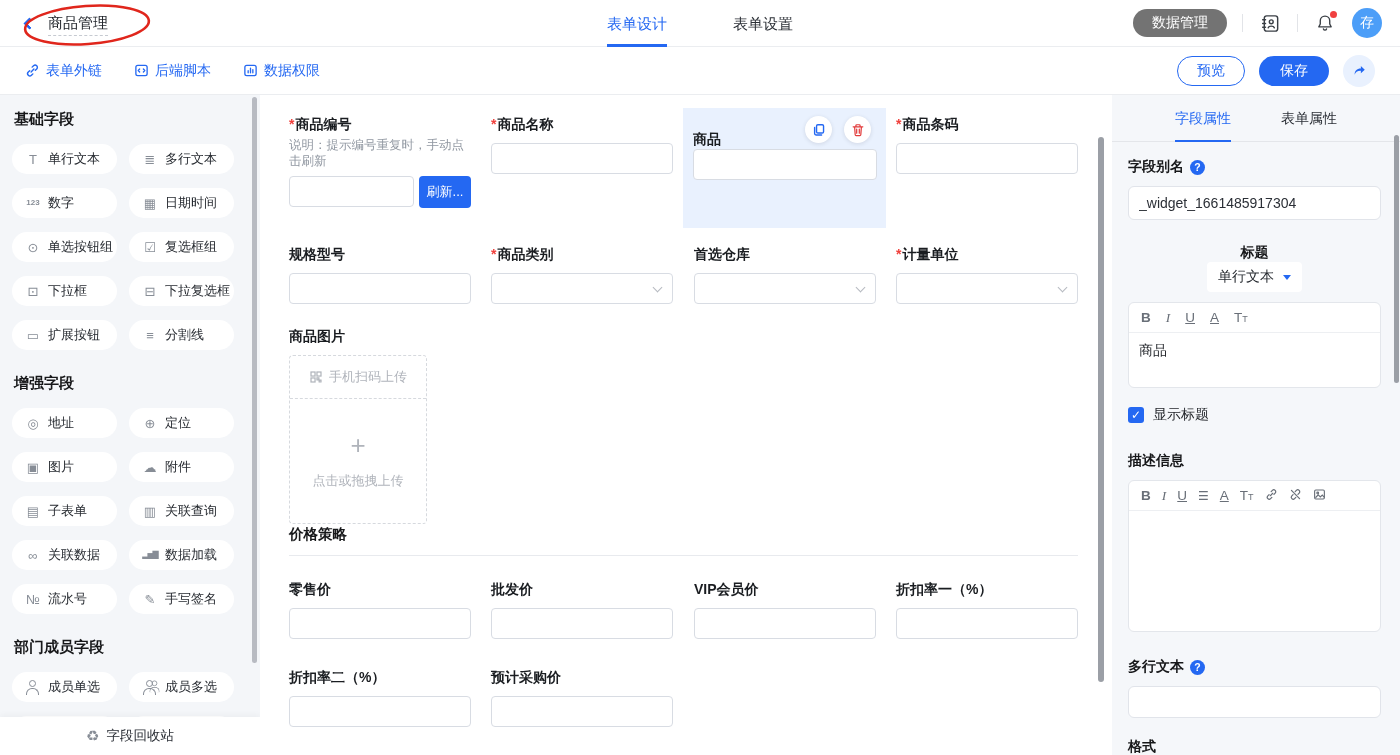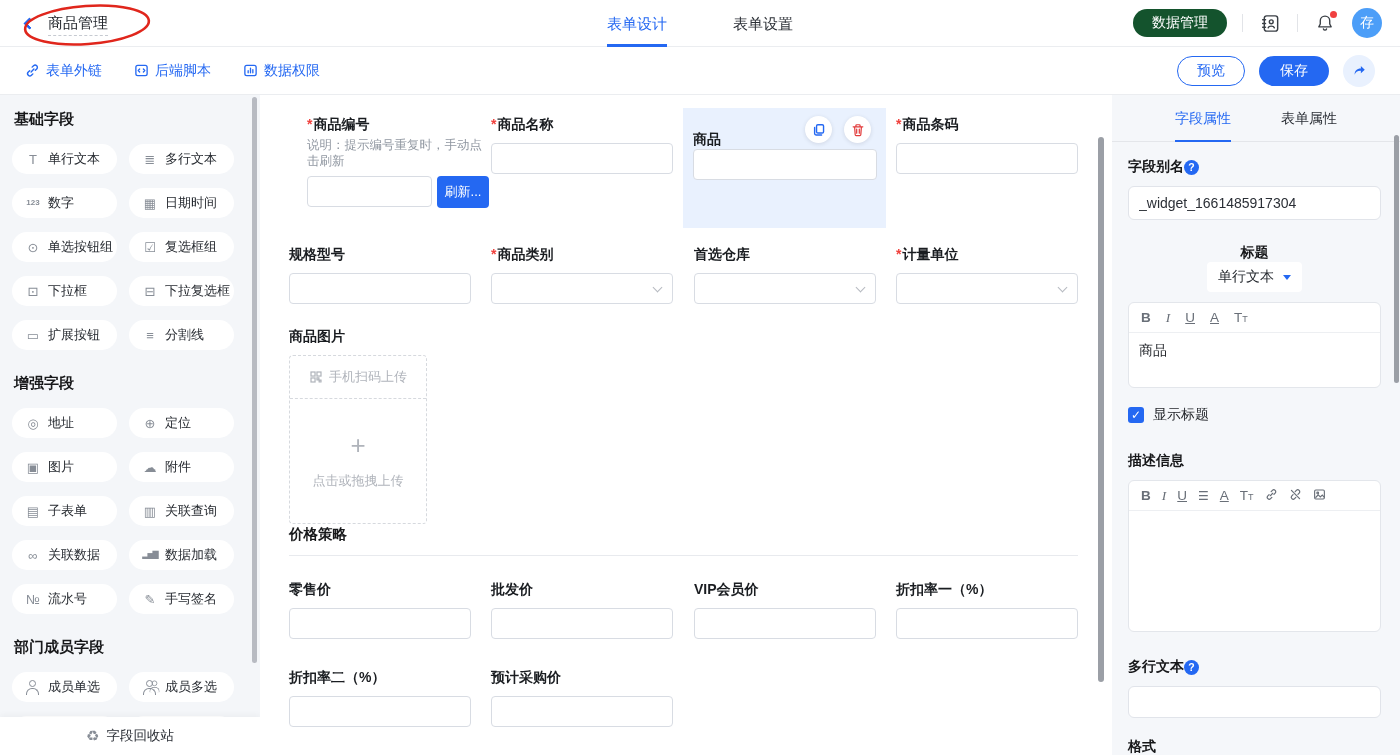--- a/index.html
+++ b/index.html
@@ -12,21 +12,21 @@
   .back { width:22px; height:22px; display:flex; align-items:center; justify-content:center; cursor:pointer; }
   .chev-left { width:9px; height:9px; border-left:3px solid #2468F2; border-bottom:3px solid #2468F2;
     transform:rotate(45deg); border-radius:1px; }
   .title-wrap { position:relative; margin-left:8px; }
   .app-title { font-size:15px; color:#1f2329; border-bottom:1px dashed #c6cad1; padding-bottom:4px; }
   .annot { position:absolute; left:-28px; top:-14px; pointer-events:none; }
   .htabs { position:absolute; left:50%; transform:translateX(-50%); height:47px; display:flex; gap:66px; }
   .htab { height:47px; line-height:47px; font-size:15px; color:#2b2f36; cursor:pointer; }
   .htab.active { color:#2468F2; border-bottom:3px solid #2468F2; }
   .hright { margin-left:auto; display:flex; align-items:center; gap:15px; }
-  .green-pill { height:28px; padding:0 19px; border:none; border-radius:14px; background:#14532d;
+  .green-pill { height:28px; padding:0 19px; border:none; border-radius:14px; background:#737373;
     color:#fff; font-size:14px; cursor:pointer; font-family:inherit; }
   .vdiv { width:1px; height:18px; background:#e2e4e8; }
   .hicon { width:24px; height:24px; display:flex; align-items:center; justify-content:center; cursor:pointer; position:relative; }
   .red-dot { position:absolute; right:0px; top:0px; width:7px; height:7px; border-radius:50%; background:#F04040; }
   .avatar { width:30px; height:30px; border-radius:50%; background:#4C9EF8; color:#fff; font-size:14px;
     display:flex; align-items:center; justify-content:center; cursor:pointer; }
 
   
   .subbar { height:48px; background:#fff; border-bottom:1px solid #ebedf0; display:flex; align-items:center; padding:0 25px; }
   .sblink { display:flex; align-items:center; gap:6px; color:#2468F2; font-size:14px; cursor:pointer; margin-right:32px; }
@@ -91,21 +91,21 @@
   .sec { position:absolute; }
   .sec-title { font-size:14.5px; font-weight:bold; color:#17181a; }
   .sec-line { height:1px; background:#e8eaee; margin-top:11px; }
 
   
   .props { position:relative; width:288px; height:660px; background:#f5f7fa; flex:none; overflow:hidden; }
   .ptabs { height:47px; display:flex; justify-content:center; gap:50px; border-bottom:1px solid #e4e6ea; }
   .ptab { height:47px; line-height:47px; font-size:14px; color:#2b2f36; cursor:pointer; }
   .ptab.active { color:#2468F2; border-bottom:2px solid #2468F2; }
   .pbody { padding:0 19px 0 16px; }
-  .prow-label { display:flex; align-items:center; font-size:14px; font-weight:bold; color:#17181a; }
+  .prow-label { display:flex; align-items:center; gap:6px; font-size:14px; font-weight:bold; color:#17181a; }
   .help { width:15px; height:15px; border-radius:50%; background:#2468F2; color:#fff; font-size:10.5px;
     display:flex; align-items:center; justify-content:center; cursor:pointer; font-weight:bold; }
   .pinput { width:100%; height:34px; border:1px solid #e1e4ea; border-radius:6px; background:#fff;
     padding:0 10px; font-size:14px; color:#2b2f36; margin-top:10px; font-family:inherit; }
   .title-row { display:flex; align-items:center; justify-content:space-between; margin-top:24px;flex-direction:column; }
   .type-dd { background:#fff; border-radius:4px; padding:6px 11px; display:flex; align-items:center; gap:9px;
     font-size:14px; color:#1f2329; cursor:pointer; }
   .caret-dn { width:0; height:0; border-left:4.5px solid transparent; border-right:4.5px solid transparent;
     border-top:5.5px solid #2468F2; }
   .editor { margin-top:10px; background:#fff; border:1px solid #e3e6eb; border-radius:6px; overflow:hidden; }
@@ -315,21 +315,21 @@
     </div>
 
     <div class="recycle-bar">
       <span class="ic">♻</span>
       <span>字段回收站</span>
     </div>
   </div>
 
   <div class="canvas">
 
-    <div class="fld" style="left:47px;top:20px">
+    <div class="fld" style="left:29px;top:20px">
       <div class="flabel"><span class="req">*</span><span>商品编号</span></div>
       <div class="fdesc">说明：提示编号重复时，手动点击刷新</div>
       <div class="code-row">
         <div class="tinput"></div>
         <button class="refresh-btn">刷新...</button>
       </div>
     </div>
 
     <div class="fld" style="left:231px;top:20px">
       <div class="flabel"><span class="req">*</span><span>商品名称</span></div>

